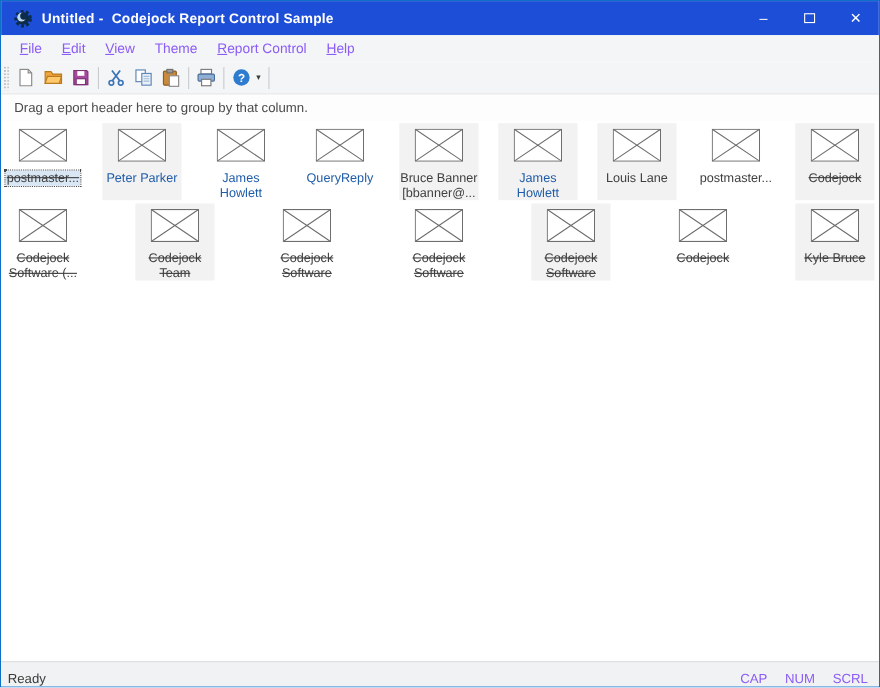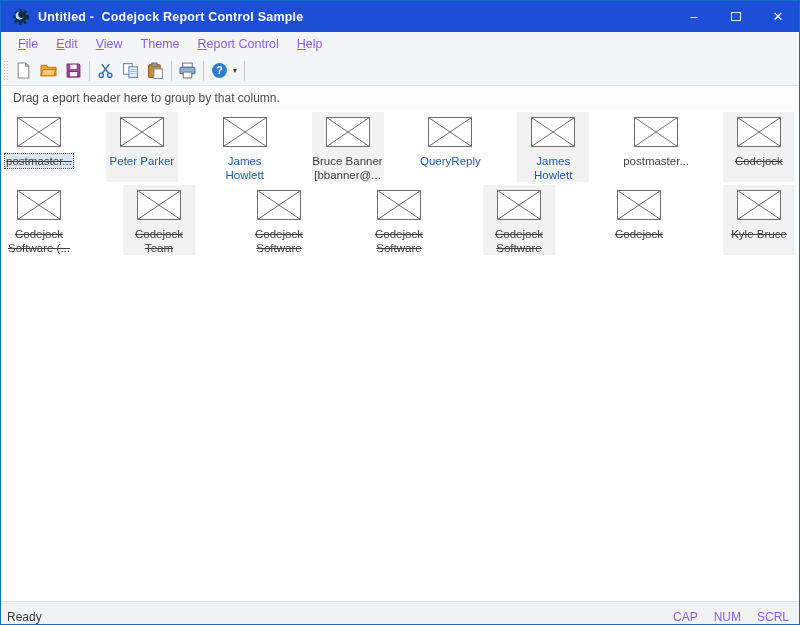--- a/index.html
+++ b/index.html
@@ -220,42 +220,49 @@
           <span class="cell-label bold-blue">Peter Parker</span>
         </div>
         <div class="cell">
           <span><svg class="env" width="44" height="30" viewBox="0 0 44 30">
               <rect x="0.5" y="0.5" width="43" height="29" fill="#ffffff" stroke="#6E6E6E"></rect>
               <path d="M0.5 0.5L43.5 29.5M43.5 0.5L0.5 29.5" fill="none" stroke="#6E6E6E"></path>
             </svg></span>
           <span class="cell-label bold-blue">James
 Howlett</span>
         </div>
+        <div class="cell">
+          <span><svg class="env" width="44" height="30" viewBox="0 0 44 30">
+              <rect x="0.5" y="0.5" width="43" height="29" fill="#ffffff" stroke="#6E6E6E"></rect>
+              <path d="M0.5 0.5L43.5 29.5M43.5 0.5L0.5 29.5" fill="none" stroke="#6E6E6E"></path>
+            </svg></span>
+          <span class="cell-label bold-blue">QueryReply</span>
+        </div>
         <div class="cell alt">
           <span><svg class="env" width="44" height="30" viewBox="0 0 44 30">
               <rect x="0.5" y="0.5" width="43" height="29" fill="#ffffff" stroke="#6E6E6E"></rect>
               <path d="M0.5 0.5L43.5 29.5M43.5 0.5L0.5 29.5" fill="none" stroke="#6E6E6E"></path>
             </svg></span>
           <span class="cell-label">Bruce Banner
 [bbanner@...</span>
         </div>
-        <div class="cell">
-          <span><svg class="env" width="44" height="30" viewBox="0 0 44 30">
-              <rect x="0.5" y="0.5" width="43" height="29" fill="#ffffff" stroke="#6E6E6E"></rect>
-              <path d="M0.5 0.5L43.5 29.5M43.5 0.5L0.5 29.5" fill="none" stroke="#6E6E6E"></path>
-            </svg></span>
-          <span class="cell-label bold-blue">QueryReply</span>
-        </div>
         <div class="cell alt">
           <span><svg class="env" width="44" height="30" viewBox="0 0 44 30">
               <rect x="0.5" y="0.5" width="43" height="29" fill="#ffffff" stroke="#6E6E6E"></rect>
               <path d="M0.5 0.5L43.5 29.5M43.5 0.5L0.5 29.5" fill="none" stroke="#6E6E6E"></path>
             </svg></span>
           <span class="cell-label bold-blue">James
 Howlett</span>
+        </div>
+        <div class="cell alt">
+          <span><svg class="env" width="44" height="30" viewBox="0 0 44 30">
+              <rect x="0.5" y="0.5" width="43" height="29" fill="#ffffff" stroke="#6E6E6E"></rect>
+              <path d="M0.5 0.5L43.5 29.5M43.5 0.5L0.5 29.5" fill="none" stroke="#6E6E6E"></path>
+            </svg></span>
+          <span class="cell-label">Louis Lane</span>
         </div>
         <div class="cell">
           <span><svg class="env" width="44" height="30" viewBox="0 0 44 30">
               <rect x="0.5" y="0.5" width="43" height="29" fill="#ffffff" stroke="#6E6E6E"></rect>
               <path d="M0.5 0.5L43.5 29.5M43.5 0.5L0.5 29.5" fill="none" stroke="#6E6E6E"></path>
             </svg></span>
           <span class="cell-label">postmaster...</span>
         </div>
         <div class="cell alt">
           <span><svg class="env" width="44" height="30" viewBox="0 0 44 30">

